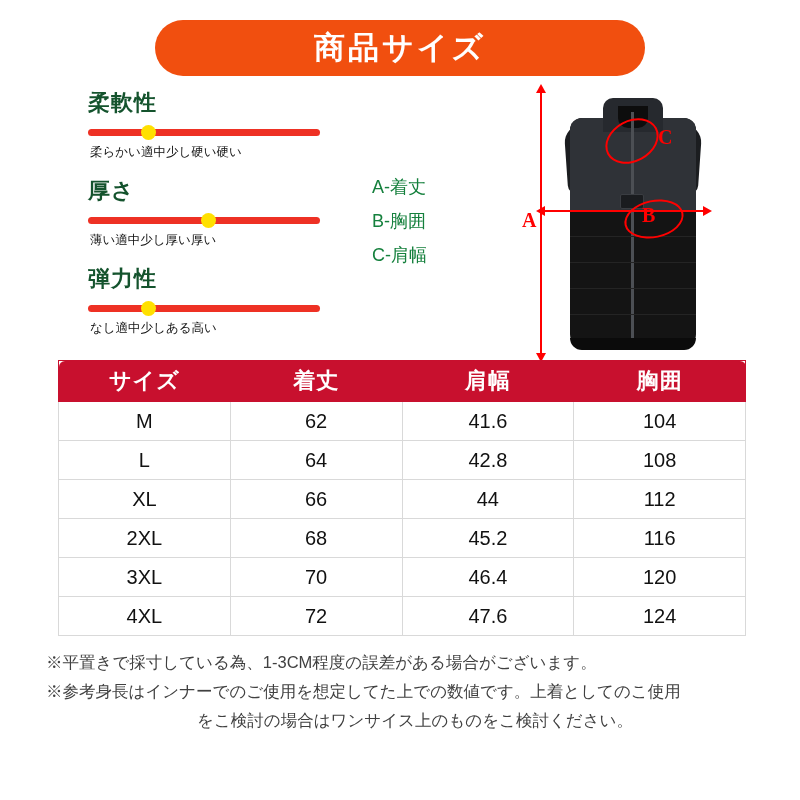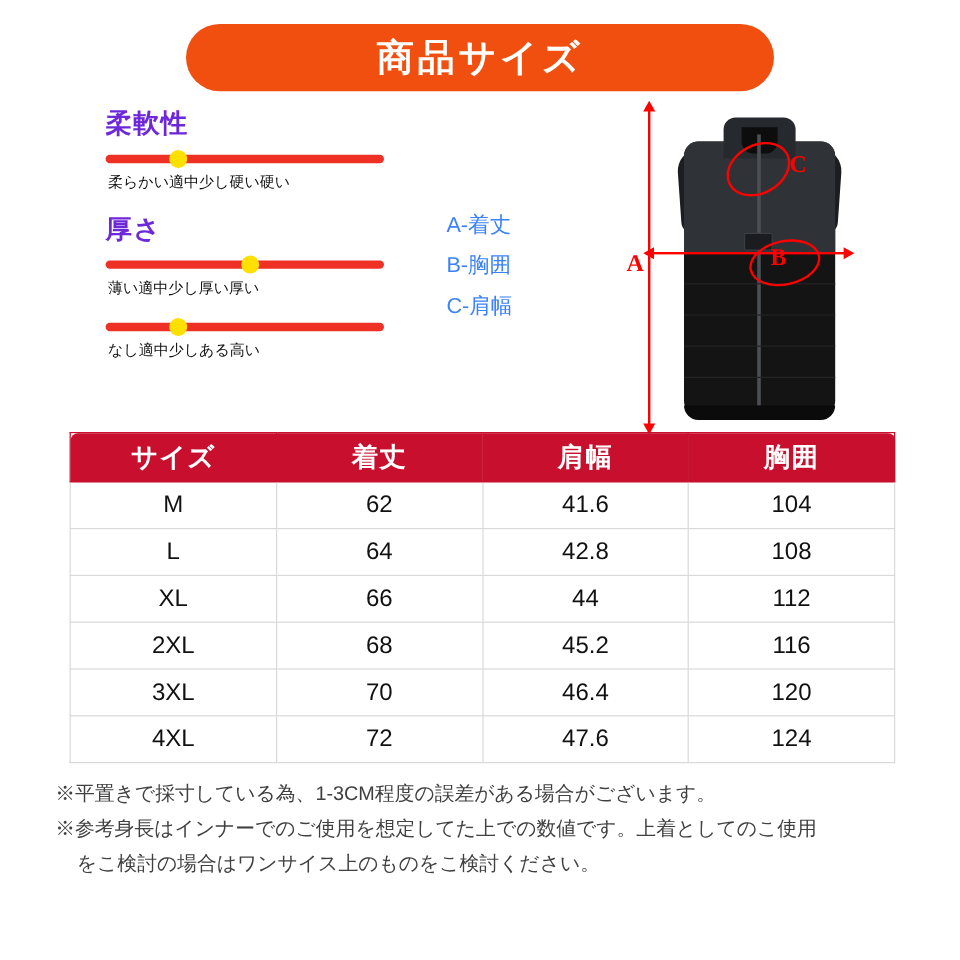--- a/index.html
+++ b/index.html
@@ -47,21 +47,21 @@
     left: 88px;
     top: 88px;
     width: 260px;
   }
   .slider-group {
     margin-bottom: 15px;
   }
   .slider-label {
     font-size: 22px;
     font-weight: bold;
-    color: #6d28d9;
+    color: #14532d;
     margin-bottom: 4px;
     letter-spacing: 1px;
   }
   .slider-track-wrap {
     position: relative;
     height: 18px;
     margin: 6px 0 2px 0;
   }
   .slider-track {
     position: absolute;
@@ -91,21 +91,21 @@
     white-space: nowrap;
   }
 
   
   .legend {
     position: absolute;
     left: 372px;
     top: 170px;
     font-size: 18px;
     line-height: 34px;
-    color: #3b82f6;
+    color: #15803d;
   }
 
   
   .photo-area {
     position: absolute;
     left: 520px;
     top: 84px;
     width: 230px;
     height: 280px;
   }
@@ -333,20 +333,21 @@
     width: 720px;
     font-size: 16.5px;
     line-height: 29px;
     color: #404040;
   }
   .note-line {
     white-space: pre-wrap;
   }
   .note-indent {
     padding-left: 18px;
+    text-align: center;
   }
 </style>
 </head>
 <body>
 
 <div class="page">
 
   <div class="title-banner">
     <span class="title-text">商品サイズ</span>
   </div>
@@ -375,20 +376,21 @@
       </div>
       <div class="slider-ticks">
         <span>薄い</span>
         <span>適中</span>
         <span>少し厚い</span>
         <span>厚い</span>
       </div>
     </div>
 
     <div class="slider-group">
+      <div class="slider-label">弾力性</div>
       <div class="slider-track-wrap">
         <div class="slider-track"></div>
         <div class="slider-knob" style="left:53px;"></div>
       </div>
       <div class="slider-ticks">
         <span>なし</span>
         <span>適中</span>
         <span>少しある</span>
         <span>高い</span>
       </div>

